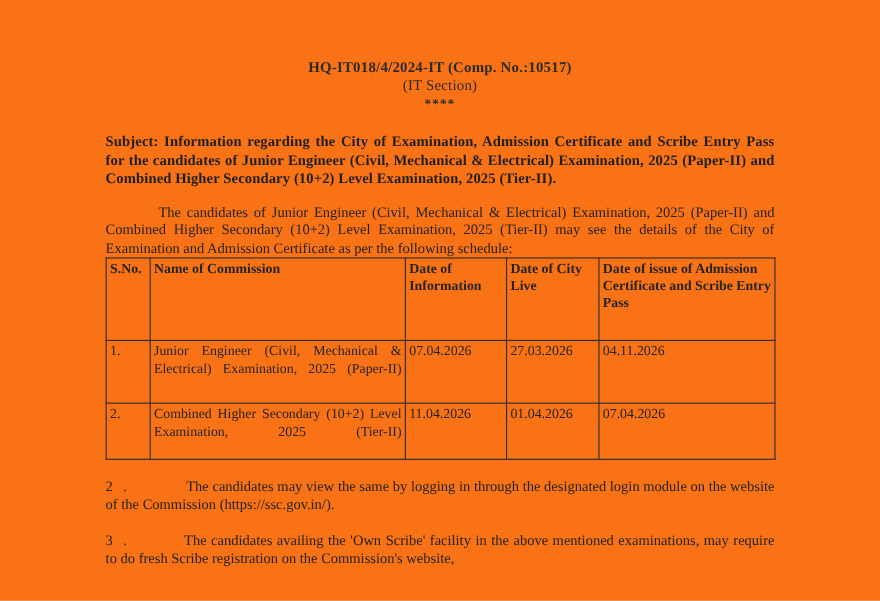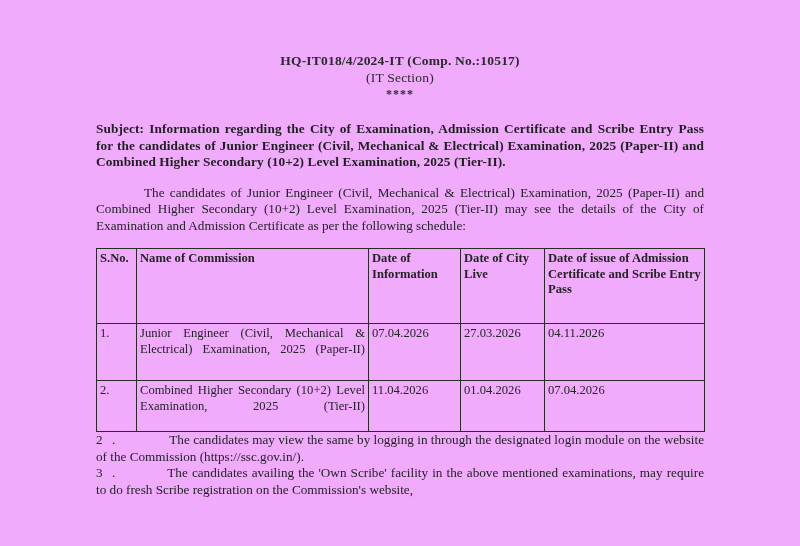--- a/index.html
+++ b/index.html
@@ -12,21 +12,21 @@
     height: 546px;
     overflow: hidden;
     font-family: "Liberation Serif", serif;
   }
   .page {
     position: absolute;
     left: 0;
     top: 0;
     width: 800px;
     height: 546px;
-    background: #f0abfc;
+    background: #f97316;
     box-sizing: border-box;
   }
   .sheet {
     position: absolute;
     left: 96px;
     top: 52px;
     width: 608px;
   }
   .hdr {
     text-align: center;
@@ -53,21 +53,21 @@
     margin-top: 14px;
     font-size: 13.2px;
     line-height: 16.5px;
     text-align: justify;
     color: #232323;
     font-family: Liberation Serif, serif;
   }
   .para .indent { display: inline-block; width: 48px; }
 
   table.sched {
-    margin-top: 14px;
+    margin-top: 0;
     width: 100%;
     border-collapse: collapse;
     table-layout: fixed;
   }
   table.sched th, table.sched td {
     border: 1px solid #2a2a2a;
     vertical-align: top;
     padding: 2px 3px 2px 3px;
     font-size: 12.6px;
     line-height: 15.5px;
@@ -89,20 +89,21 @@
   }
   .justify-head {
     text-align: justify;
     text-align-last: justify;
   }
   .row-body td { height: 52px; }
   .row-body2 td { height: 46px; }
   .head-row th { height: 70px; }
 
   .numpara {
+    margin-top: 16px;
     font-size: 13.2px;
     line-height: 16.5px;
     text-align: justify;
     color: #232323;
   }
   .numpara .num { display: inline-block; width: 16px; }
   .numpara .gap { display: inline-block; width: 54px; }
   .numpara2 .gap { display: inline-block; width: 52px; }
 </style>
 </head>

